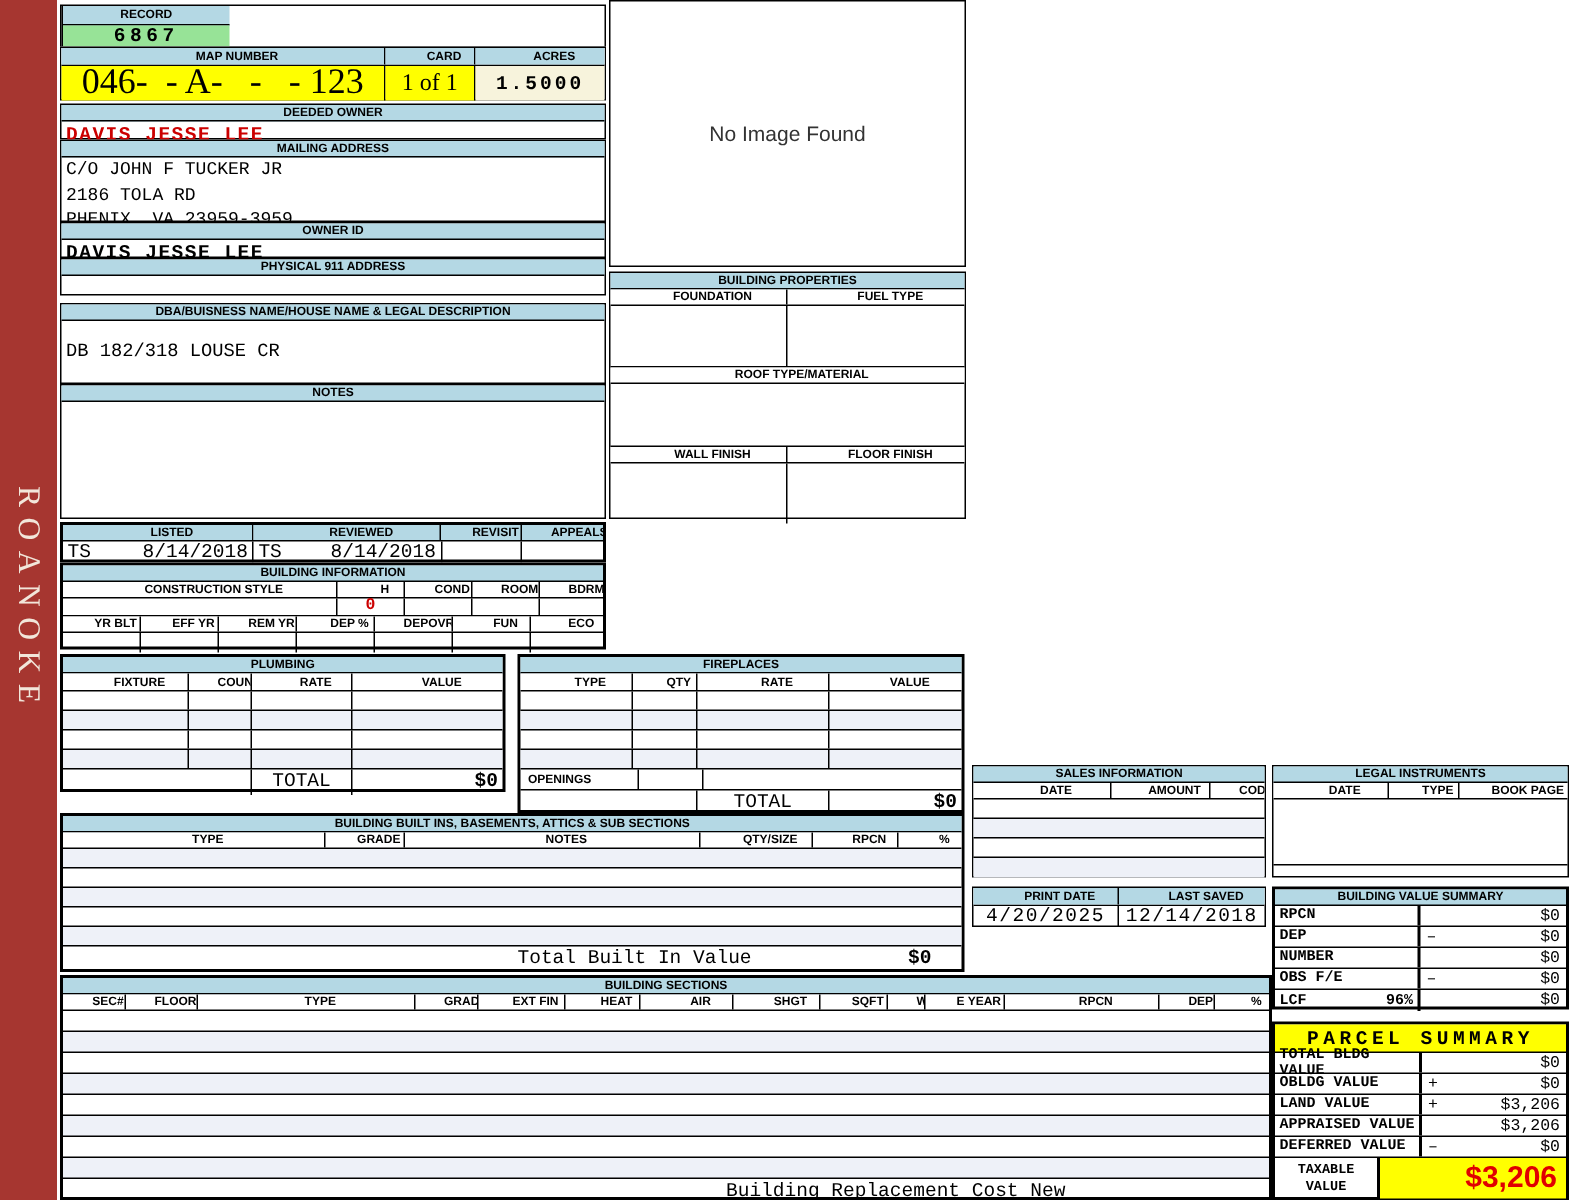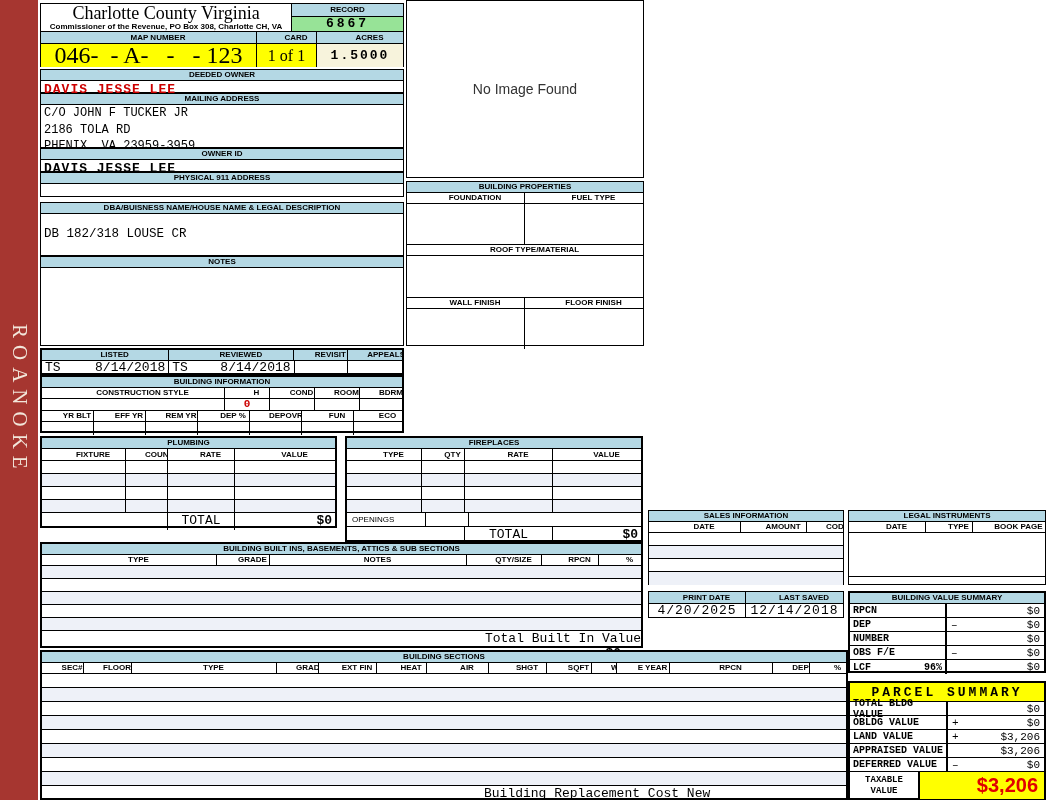--- a/index.html
+++ b/index.html
@@ -38,44 +38,40 @@
   }
   .redbar span {
     writing-mode: vertical-rl; text-orientation: mixed;
     color:#F2E6DA; font-family:"Liberation Serif",serif;
     font-size:21px; letter-spacing:7px;
   }
   .name-red { color:#CC0000; font-weight:bold; font-size:13px; letter-spacing:1px; padding:1px 3px; }
   .name-blk { color:#000; font-weight:bold; font-size:13px; letter-spacing:1px; padding:1px 3px; }
   .addr { font-size:12px; line-height:14.5px; padding:1px 3px; }
   .kv { display:flex; justify-content:space-between; padding:0 3px; font-size:13px; height:14px; line-height:14px; }
-  .totrow { display:flex; align-items:flex-end; font-size:13px;flex-direction:column; }
+  .totrow { display:flex; align-items:flex-start; font-size:13px; }
   .bvs-row { display:flex; height:14px; border-bottom:1px solid #000; }
   .bvs-label {
     width:97px; border-right:2px solid #000; display:flex; justify-content:space-between;
     align-items:center; font-family:"Liberation Mono",monospace; font-weight:bold;
     font-size:10px; padding:0 3px;
   }
   .bvs-val { flex:1; display:flex; justify-content:space-between; align-items:center;
     font-family:"Liberation Mono",monospace; font-size:11px; padding:0 4px; }
   .ps-label { width:98px; border-right:2px solid #000; display:flex; align-items:center;
     font-family:"Liberation Mono",monospace; font-weight:bold; font-size:10px; padding:0 3px; }
 </style>
 </head>
 <body>
 
 <div class="abs redbar">
   <span>ROANOKE</span>
 </div>
 
 <div class="box1" style="left:40px; top:3px; width:364px; height:29px; display:flex;">
-  <div style="flex:1; text-align:center; overflow:hidden;">
-    <div class="serif" style="font-size:18px; line-height:18px;">Charlotte County Virginia</div>
-    <div style="font-size:8px; font-weight:bold; line-height:9px; white-space:nowrap;">Commissioner of the Revenue, PO Box 308, Charlotte CH, VA</div>
-  </div>
   <div style="width:112px; border-left:1px solid #000;">
     <div class="bar" style="height:13px; line-height:12px;">RECORD</div>
     <div class="mono" style="background:#97E397; height:14px; line-height:14px; text-align:center; font-weight:bold; font-size:13px; letter-spacing:3px;">6867</div>
   </div>
 </div>
 
 <div class="box1" style="left:40px; top:31px; width:364px; height:36px;">
   <div class="hrow">
     <div class="hc hc11" style="width:216px; background:#B4D8E4;">MAP NUMBER</div>
     <div class="hc hc11" style="width:60px; background:#B4D8E4;">CARD</div>
@@ -242,21 +238,21 @@
       <div class="dc" style="width:88px;"></div>
       <div class="dc" style="width:88px;"></div>
     </div>
   <div class="drow alt">
       <div class="dc" style="width:75px;"></div>
       <div class="dc" style="width:43px;"></div>
       <div class="dc" style="width:88px;"></div>
       <div class="dc" style="width:88px;"></div>
     </div>
   <div class="drow" style="height:14px;">
-    <div class="dc" style="width:81px; font-size:8px; font-weight:normal; line-height:13px; padding-left:5px;">OPENINGS</div>
+    <div class="dc" style="width:81px; font-size:8px; font-weight:bold; line-height:13px; padding-left:5px;">OPENINGS</div>
     <div class="dc" style="width:43px;"></div>
     <div class="dc" style="width:176px;"></div>
   </div>
   <div style="display:flex; height:16px;">
     <div style="width:118px; border-right:1px solid #000;"></div>
     <div class="mono" style="width:88px; border-right:1px solid #000; text-align:center; font-size:13px; line-height:15px;">TOTAL</div>
     <div class="mono" style="width:88px; text-align:right; font-weight:bold; font-size:13px; line-height:15px; padding-right:3px;">$0</div>
   </div>
 </div>
 

